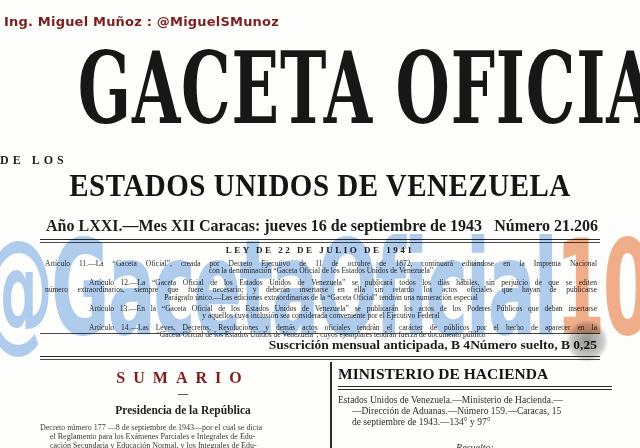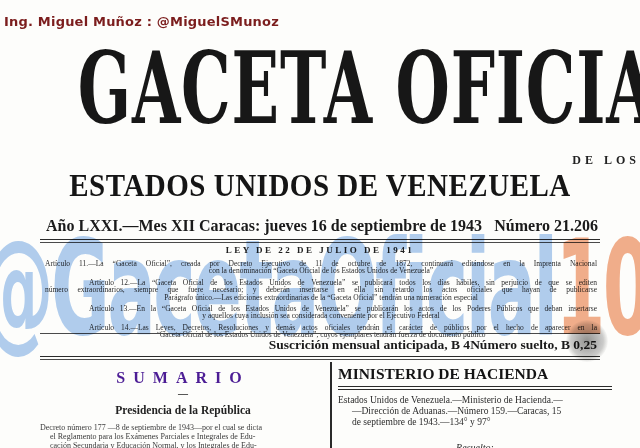--- a/index.html
+++ b/index.html
@@ -7,21 +7,21 @@
         font-family:"Liberation Serif",serif;color:#1c1c1c;}
 
   .credit{position:absolute;top:14px;left:4px;font-family:"DejaVu Sans",sans-serif;
           font-weight:bold;font-size:13px;color:#7b1d1d;letter-spacing:0.2px;}
 
   .masthead{position:absolute;top:40px;left:0;width:640px;text-align:center;}
   .masthead-title{display:inline-block;font-family:"DejaVu Serif",serif;font-weight:bold;
           font-size:78px;line-height:1;white-space:nowrap;letter-spacing:1px;color:#171717;
           transform:scale(0.80,1.26);transform-origin:center top;}
 
-  .delos{position:absolute;top:153px;left:0;width:640px;text-align:right;
+  .delos{position:absolute;top:153px;left:0;width:640px;text-align:left;
          font-weight:bold;font-size:12px;letter-spacing:4px;color:#222;}
 
   .estados{position:absolute;top:168px;left:0;width:640px;text-align:center;
          font-weight:bold;font-size:29px;white-space:nowrap;color:#151515;
          transform:scaleY(1.08);transform-origin:center top;letter-spacing:0.5px;}
 
   .dateline{position:absolute;top:217px;left:46px;width:552px;display:flex;
          justify-content:space-between;font-weight:bold;font-size:16px;color:#1a1a1a;}
 
   .rule{position:absolute;left:40px;width:560px;border-top:1.5px solid #2a2a2a;}
@@ -38,21 +38,21 @@
   .law .j{text-align:justify;text-align-last:justify;}
   .law .c{text-align:center;}
   .law .gap{margin-top:4px;margin-left:44px;}
 
   .prices{position:absolute;top:337px;left:55px;width:542px;display:flex;
         justify-content:flex-end;font-weight:bold;font-size:13.5px;color:#1a1a1a;}
 
   .coldivider{position:absolute;left:330px;top:362px;height:86px;width:2px;background:#2a2a2a;}
 
   .leftcol{position:absolute;left:40px;top:363px;width:286px;}
-  .sumario{font-weight:bold;font-size:16px;letter-spacing:8px;text-align:center;margin-top:6px;color:#4c1d95;}
+  .sumario{font-weight:bold;font-size:16px;letter-spacing:8px;text-align:center;margin-top:6px;color:#7f1d1d;}
   .sumdash{text-align:center;font-weight:bold;font-size:10px;margin-top:1px;color:#1a1a1a;}
   .presidencia{text-align:center;font-weight:bold;font-size:11.5px;margin-top:5px;color:#222;}
   .decree{font-size:8px;line-height:9px;margin-top:7px;color:#3a3a3a;}
   .decree .hang{padding-left:10px;}
 
   .rightcol{position:absolute;left:338px;top:363px;width:274px;}
   .ministerio{font-weight:bold;font-size:15.5px;color:#141414;margin-top:2px;}
   .mrule{border-top:1.5px solid #2a2a2a;margin-top:3px;}
   .mrule2{border-top:1px solid #2a2a2a;margin-top:1.5px;}
   .mbody{font-size:9.5px;line-height:11px;margin-top:5px;color:#2b2b2b;}

